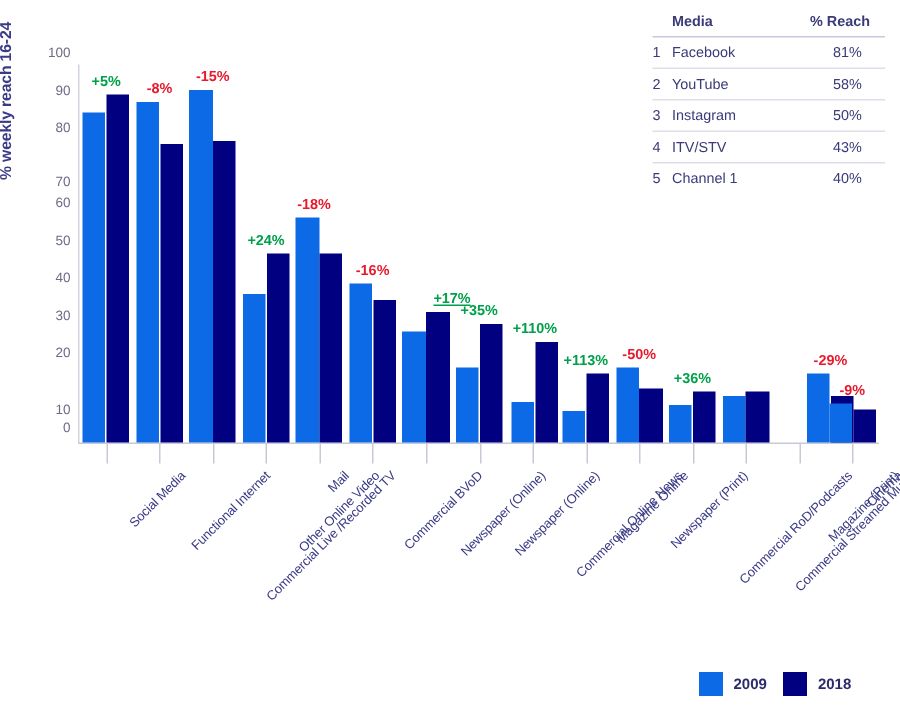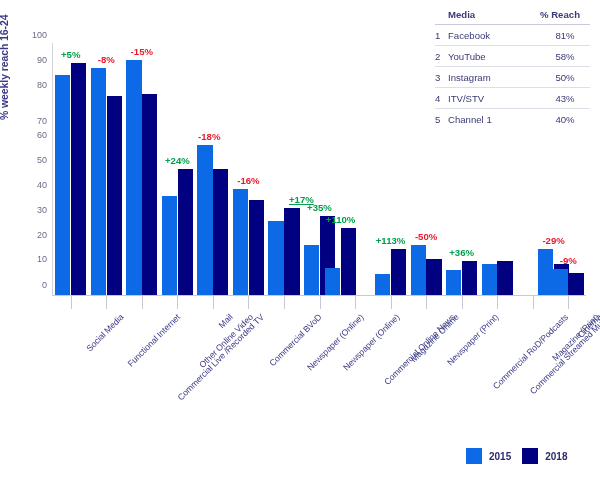--- a/index.html
+++ b/index.html
@@ -170,21 +170,21 @@
 
 <div id="chart-area">
 
   <div id="ylabel">% weekly reach 16-24</div>
   <div id="axis-y-line"></div>
   <div id="axis-x-line"></div>
 
   <div id="plot">
     <div id="yticks-holder">
         <div class="ytick" style="bottom: 0px;">0</div>
-        <div class="ytick" style="bottom: 26px; text-align: center;">10</div>
+        <div class="ytick" style="bottom: 12px; text-align: center;">10</div>
         <div class="ytick" style="bottom: 50px;">20</div>
         <div class="ytick" style="bottom: 75px;">30</div>
         <div class="ytick" style="bottom: 100px;">40</div>
         <div class="ytick" style="bottom: 125px;">50</div>
         <div class="ytick" style="bottom: 150px; margin-left: 20px;">60</div>
         <div class="ytick" style="bottom: 164px;">70</div>
         <div class="ytick" style="bottom: 200px;">80</div>
         <div class="ytick" style="bottom: 225px;">90</div>
         <div class="ytick" style="bottom: 250px;">100</div>
       </div>
@@ -222,21 +222,21 @@
         <div class="group" style="left: 215.367px; width: 31.2px;">
           <div class="bar y2015" style="width: 15.3px; height: 73.75px;"></div>
           <div class="bar y2018" style="left: 15.9px; width: 15.3px; height: 87.5px;"></div>
           <div class="delta pos" style="left: 33px; bottom: 90.5px; text-decoration: underline;">+17%</div>
         </div>
         <div class="group" style="left: 250.9px; width: 31.2px;">
           <div class="bar y2015" style="width: 15.3px; height: 50px;"></div>
           <div class="bar y2018" style="left: 15.9px; width: 15.3px; height: 78.75px;"></div>
           <div class="delta pos" style="left: 15.6px; bottom: 81.75px;">+35%</div>
         </div>
-        <div class="group" style="left: 272px; width: 31.2px; text-align: right;">
+        <div class="group" style="left: 288px; width: 31.2px; text-align: right;">
           <div class="bar y2015" style="width: 15.3px; height: 27.5px;"></div>
           <div class="bar y2018" style="left: 15.9px; width: 15.3px; height: 67.5px;"></div>
           <div class="delta pos" style="left: 15.6px; bottom: 70.5px;">+110%</div>
         </div>
         <div class="group" style="left: 321.967px; width: 31.2px;">
           <div class="bar y2015" style="width: 15.3px; height: 21.25px;"></div>
           <div class="bar y2018" style="left: 15.9px; width: 15.3px; height: 46.25px;"></div>
           <div class="delta pos" style="left: 15.6px; bottom: 49.25px;">+113%</div>
         </div>
         <div class="group" style="left: 357.5px; width: 31.2px;">
@@ -337,19 +337,19 @@
           <td class="col-media">Channel 1</td>
           <td class="col-reach">40%</td>
         </tr>
       </tbody>
   </table>
 </div>
 
 <div id="legend">
     <div class="lg-item">
       <span class="lg-swatch" style="background: rgb(13, 106, 230);"></span>
-      <span>2015</span>
+      <span>2009</span>
     </div>
     <div class="lg-item">
       <span class="lg-swatch" style="background: rgb(0, 0, 128);"></span>
       <span>2018</span>
     </div>
   </div>
 
 </body></html>

